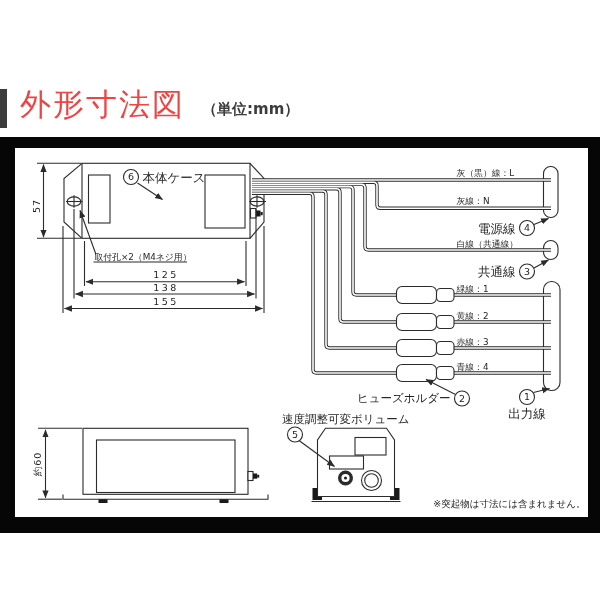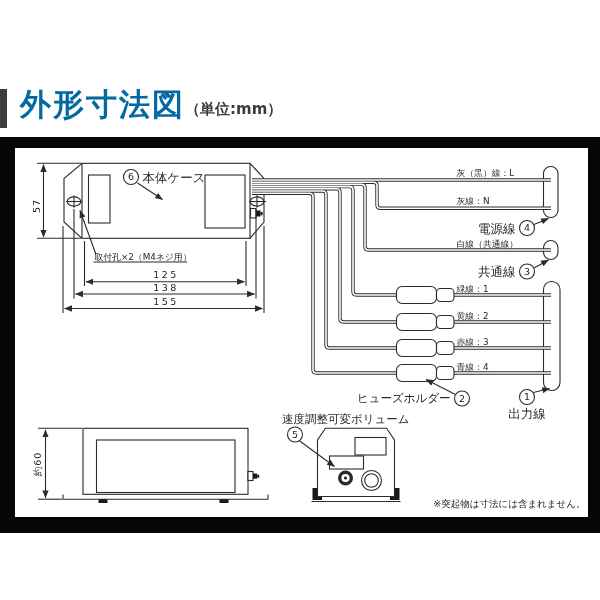--- a/index.html
+++ b/index.html
@@ -3,24 +3,24 @@
 <meta charset="utf-8">
 <style>
   html,body{margin:0;padding:0;}
   body{
     width:600px;height:600px;position:relative;background:#ffffff;
     font-family:"DejaVu Sans",sans-serif;overflow:hidden;
   }
   .accent-bar{position:absolute;left:0;top:89px;width:7px;height:39px;background:#3c3c3c;}
   .titlebar{position:absolute;left:20px;top:86px;display:flex;align-items:flex-end;}
   .titlebar h1{
-    margin:0;font-size:31px;font-weight:bold;color:#0369a1;letter-spacing:2px;line-height:1.2;
+    margin:0;font-size:31px;font-weight:normal;color:#ef4444;letter-spacing:2px;line-height:1.2;
   }
   .titlebar .unit{
-    font-size:15px;font-weight:600;color:#3c3c3c;margin-left:0;padding-bottom:4px;letter-spacing:0;
+    font-size:15px;font-weight:600;color:#3c3c3c;margin-left:17px;padding-bottom:4px;letter-spacing:0;
   }
   .frame{position:absolute;left:0;top:137px;width:600px;height:396px;background:#060606;}
   .frame svg{position:absolute;left:0;top:0;width:600px;height:396px;display:block;}
   svg text{font-family:"DejaVu Sans",sans-serif;fill:#1f1f1f;}
   .t-sm{font-size:8.8px;}
   .t-md{font-size:12.5px;}
   .t-lbl{font-size:11.5px;}
   .t-dim{font-size:9.5px;letter-spacing:2.5px;}
   .t-dimv{font-size:9.5px;letter-spacing:1px;}
   .t-note{font-size:9.5px;}

